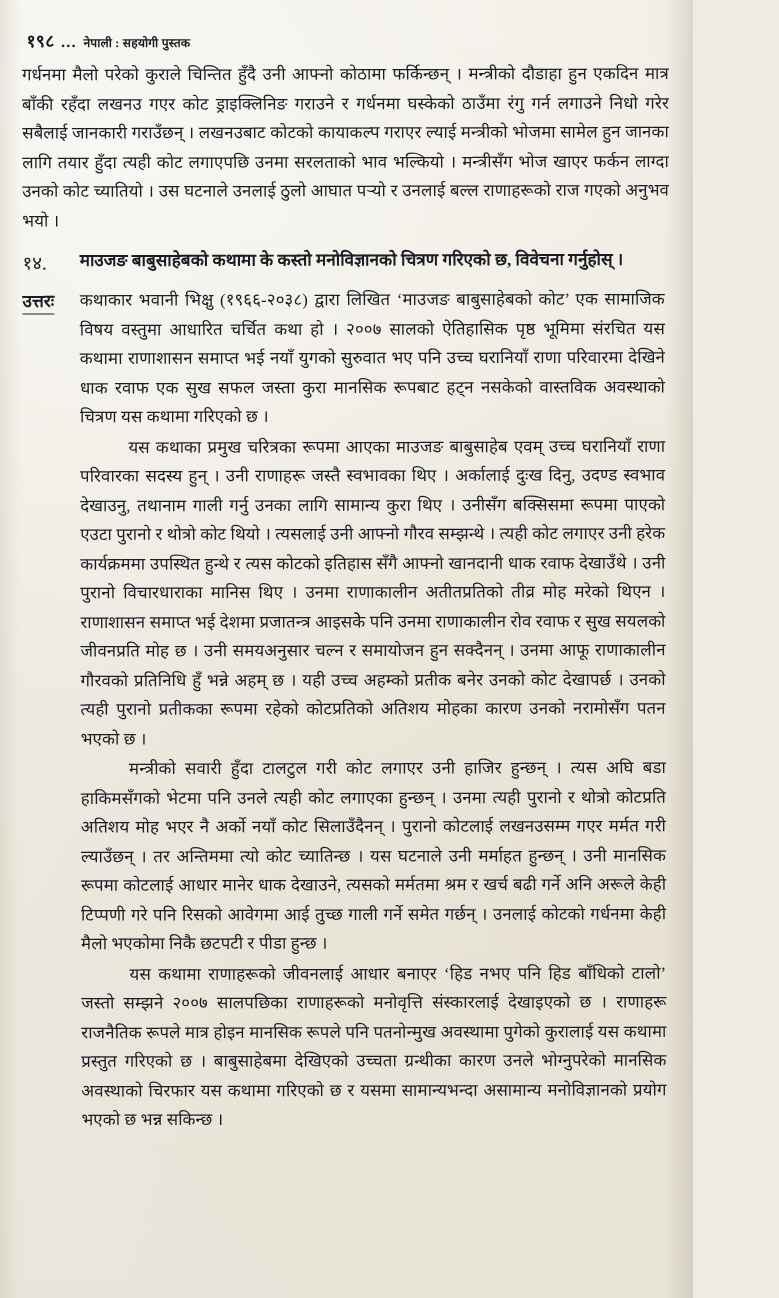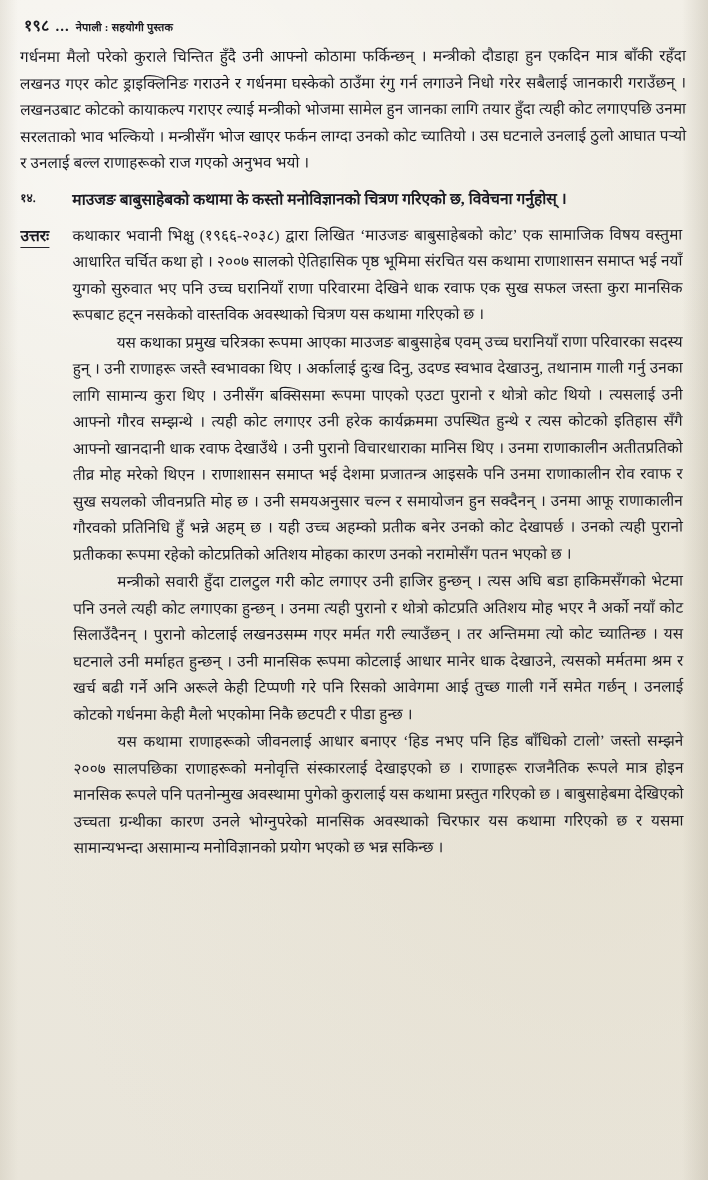--- a/index.html
+++ b/index.html
@@ -10,24 +10,24 @@
     width: 708px;
     height: 1180px;
     background: #efece3;
     font-family: "Liberation Serif", "DejaVu Serif", serif;
     color: #1b1b22;
     overflow: hidden;
     position: relative;
   }
   .page {
     position: relative;
-    width: 708px;
+    width: 630px;
     height: 1180px;
     box-sizing: border-box;
-    padding: 14px 22px 10px 20px;
+    padding: 26px 22px 10px 20px;
     background:
       radial-gradient(circle at 18% 12%, rgba(255,255,255,0.55), rgba(255,255,255,0) 45%),
       radial-gradient(circle at 85% 70%, rgba(228,222,206,0.65), rgba(255,255,255,0) 55%),
       linear-gradient(180deg, #f2efe7 0%, #eeebe1 40%, #e9e5da 100%);
   }
   
   .page::after {
     content: "";
     position: absolute;
     top: 0; right: 0; bottom: 0;
@@ -77,22 +77,22 @@
   
   .qrow {
     display: flex;
     align-items: flex-start;
     margin-top: 10px;
     margin-bottom: 2px;
   }
   .qnum {
     width: 52px;
     flex: 0 0 52px;
-    font-size: 12px;
-    font-weight: bold;
+    font-size: 17px;
+    font-weight: normal;
     padding-top: 2px;
   }
   .qtext {
     flex: 1 1 auto;
     font-size: 15.6px;
     font-weight: bold;
     line-height: 26px;
     text-align: justify;
     padding-right: 6px;
   }

